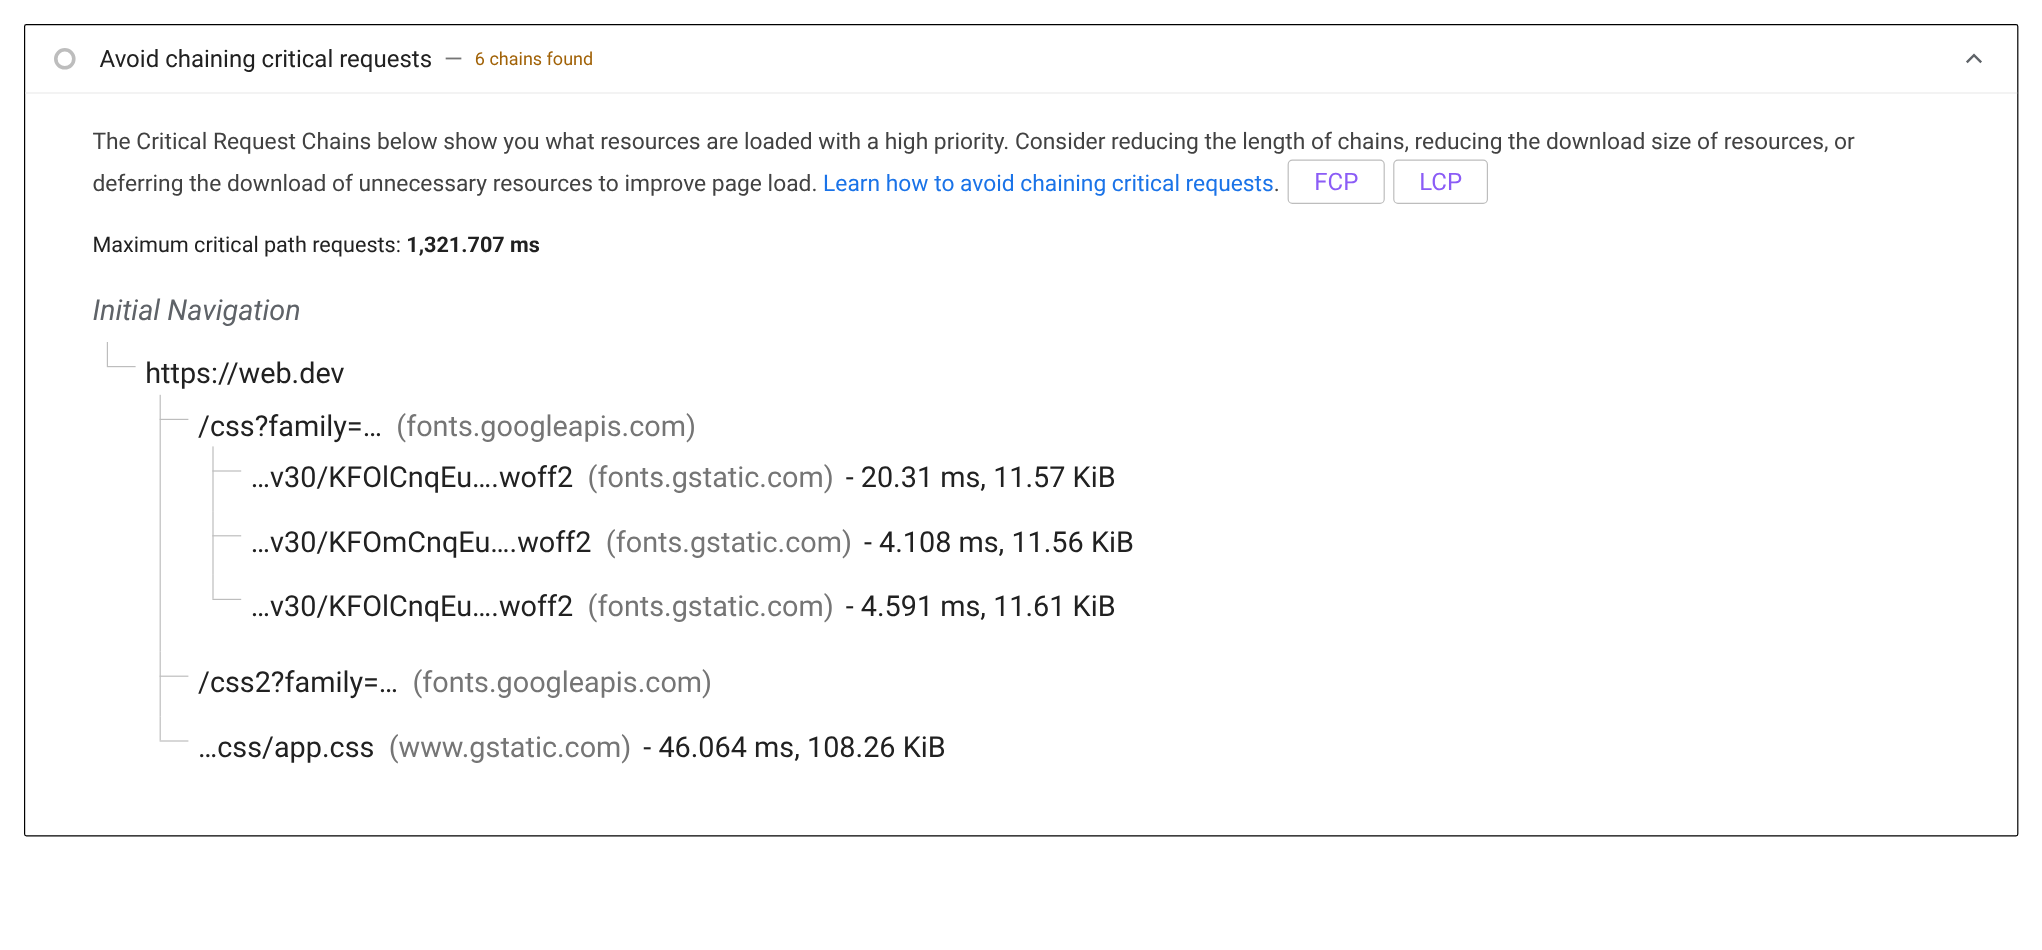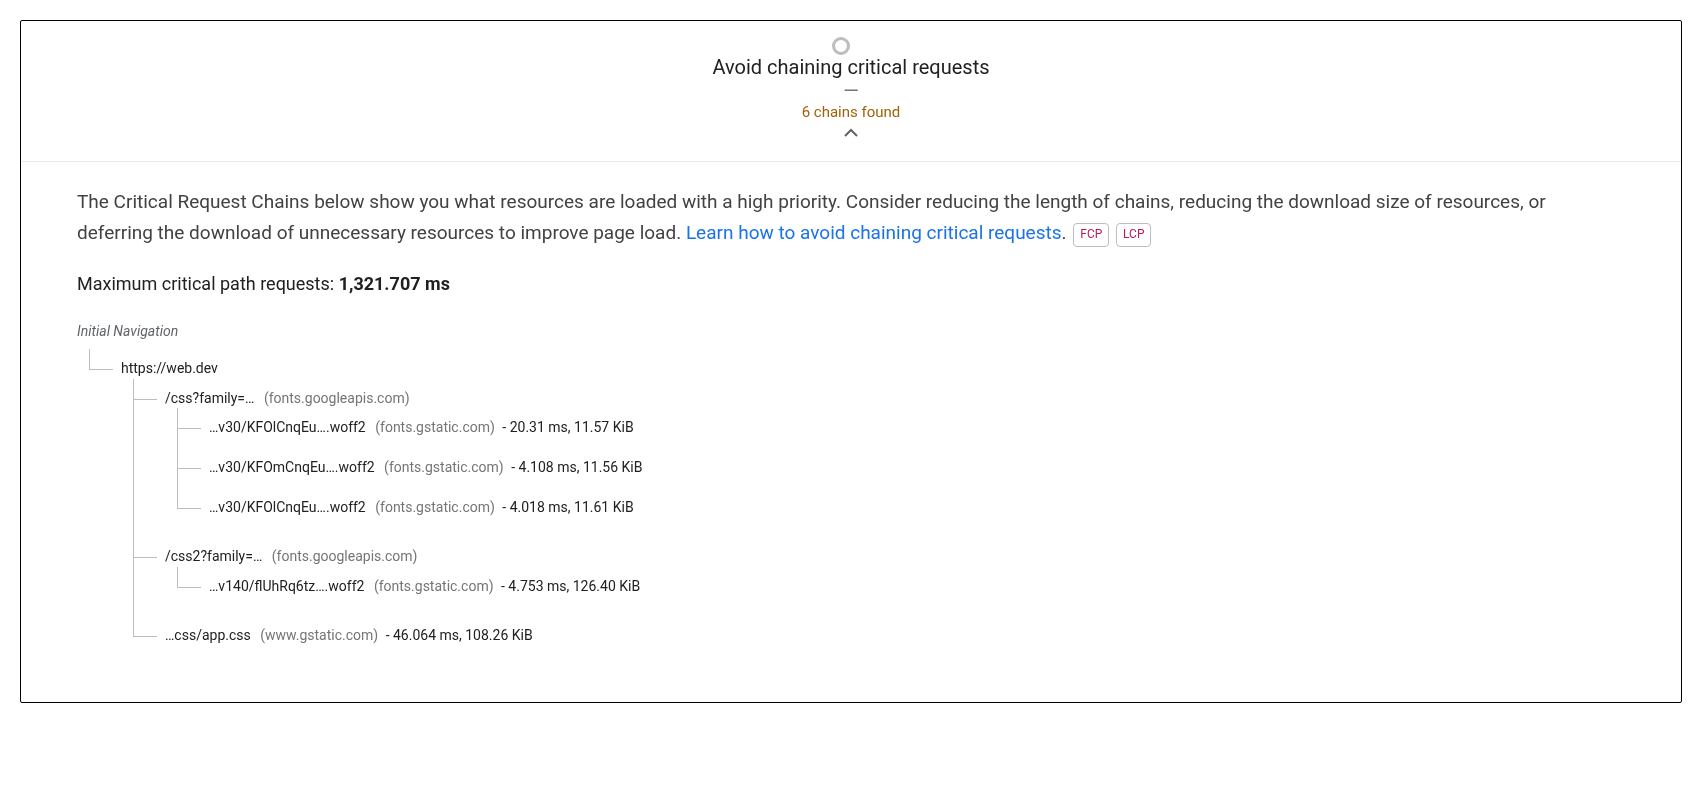--- a/index.html
+++ b/index.html
@@ -14,21 +14,20 @@
     border: 1px solid #000;
     border-radius: 2px;
     width: 100%;
   }
   .audit-header {
     display: flex;
     align-items: center;
     padding: 16px 24px;
     border-bottom: 1px solid #ebebeb;
     cursor: pointer;
-    flex-direction: column;
   }
   .status-circle {
     width: 18px;
     height: 18px;
     border: 3px solid #bdbdbd;
     border-radius: 50%;
     flex-shrink: 0;
     margin-right: 20px;
   }
   .audit-title {
@@ -62,36 +61,36 @@
     margin: 0 0 24px 0;
   }
   .description a {
     color: #1a73e8;
     text-decoration: none;
   }
   .badge {
     display: inline-block;
     border: 1px solid #bdbdbd;
     border-radius: 4px;
-    font-size: 12px;
-    padding: 1px 6px;
-    color: #be185d;
+    font-size: 20px;
+    padding: 1px 21px;
+    color: #8b5cf6;
     margin-left: 2px;
     vertical-align: 1px;
   }
   .max-latency {
     font-size: 18px;
     color: #212121;
     margin-bottom: 28px;
   }
   .max-latency .value {
     font-weight: 700;
   }
   .tree {
-    font-size: 14px;
+    font-size: 24px;
     line-height: 1.4;
   }
   .tree-root-label {
     font-style: italic;
     color: #5f6368;
     margin-bottom: 8px;
   }
   .tree ul {
     list-style: none;
     margin: 0;
@@ -189,37 +188,30 @@
                   <span class="node-stats">- 20.31 ms, 11.57 KiB</span>
                 </li>
                 <li>
                   <span class="node-path">…v30/KFOmCnqEu….woff2</span>
                   <span class="node-host">(fonts.gstatic.com)</span>
                   <span class="node-stats">- 4.108 ms, 11.56 KiB</span>
                 </li>
                 <li>
                   <span class="node-path">…v30/KFOlCnqEu….woff2</span>
                   <span class="node-host">(fonts.gstatic.com)</span>
-                  <span class="node-stats">- 4.018 ms, 11.61 KiB</span>
+                  <span class="node-stats">- 4.591 ms, 11.61 KiB</span>
                 </li>
               </ul>
             </li>
 
             <li>
               <span class="node-row">
                 <span class="node-path">/css2?family=…</span>
                 <span class="node-host">(fonts.googleapis.com)</span>
               </span>
-              <ul>
-                <li>
-                  <span class="node-path">…v140/flUhRq6tz….woff2</span>
-                  <span class="node-host">(fonts.gstatic.com)</span>
-                  <span class="node-stats">- 4.753 ms, 126.40 KiB</span>
-                </li>
-              </ul>
             </li>
 
             <li>
               <span class="node-path">…css/app.css</span>
               <span class="node-host">(www.gstatic.com)</span>
               <span class="node-stats">- 46.064 ms, 108.26 KiB</span>
             </li>
 
           </ul>
         </li>

